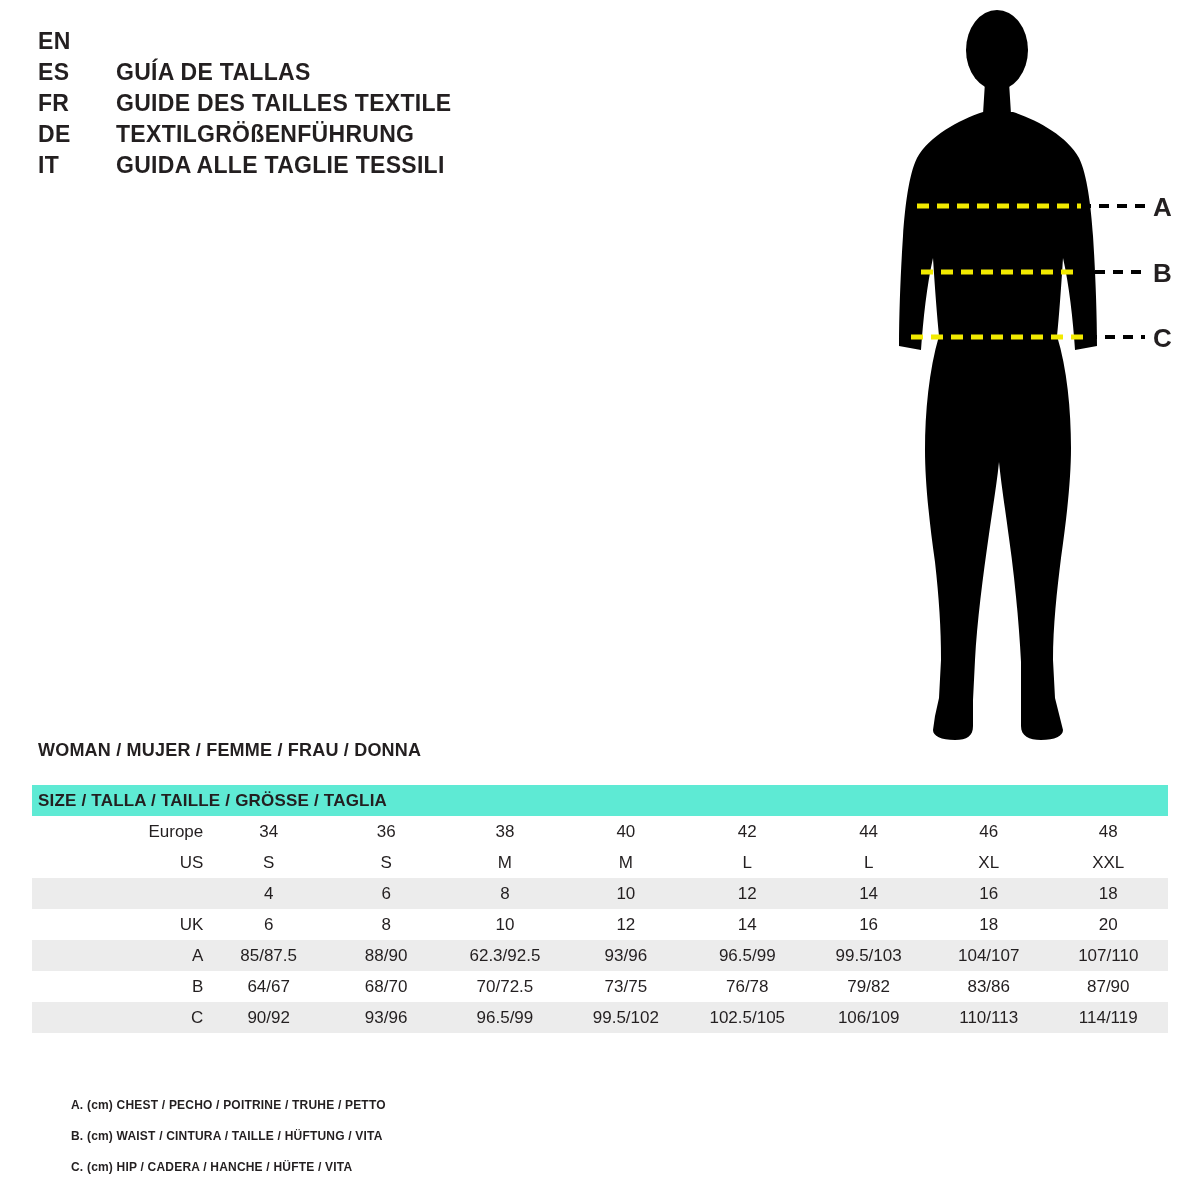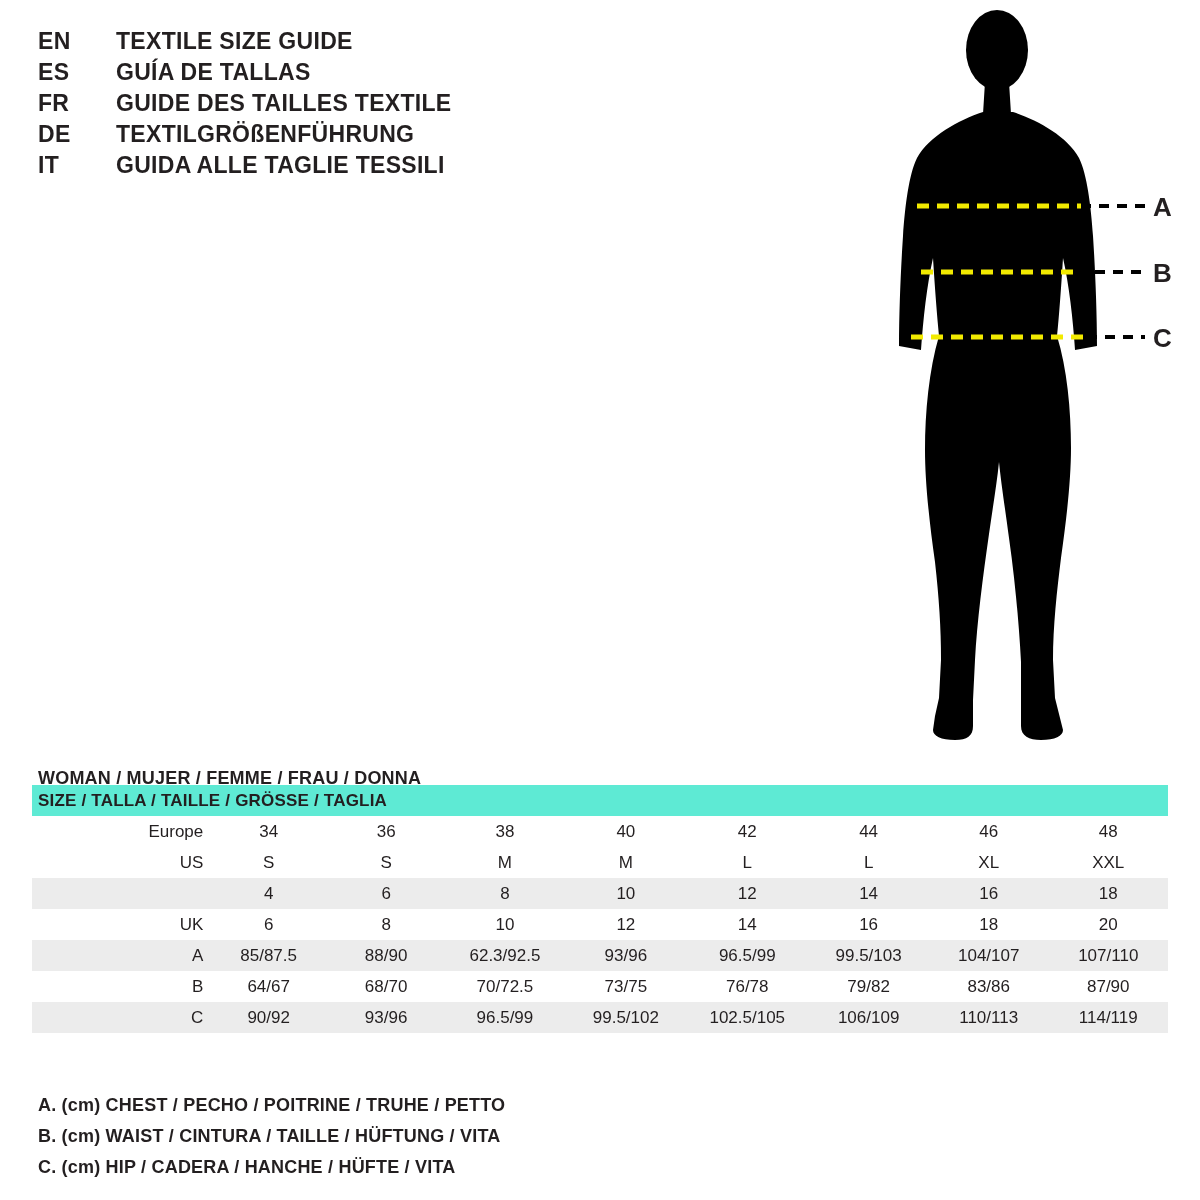--- a/index.html
+++ b/index.html
@@ -53,21 +53,21 @@
     top: 10px;
     width: 330px;
     height: 740px;
   }
   .figure-wrap svg { display: block; }
 
   
   .section-label {
     position: absolute;
     left: 38px;
-    top: 768px;
+    top: 740px;
     font-size: 18px;
     font-weight: 700;
     letter-spacing: 0.2px;
   }
 
   
   .table-wrap {
     position: absolute;
     left: 32px;
     top: 785px;
@@ -104,37 +104,37 @@
   }
 
   
   .legend {
     position: absolute;
     left: 38px;
     top: 1090px;
     width: 700px;
   }
   .legend-line {
-    font-size: 18px;
+    font-size: 12px;
     font-weight: 700;
     letter-spacing: 0.2px;
     height: 31px;
     line-height: 31px;
     white-space: nowrap;
+    margin-left: 33px;
   }
 </style>
 </head>
 <body>
 
 <div class="page">
 
   <div class="title-block">
     <div class="title-row">
       <div class="title-code">EN</div>
-      <div class="title-text">TEXTILE SIZE GUIDE</div>
     </div>
     <div class="title-row">
       <div class="title-code">ES</div>
       <div class="title-text">GUÍA DE TALLAS</div>
     </div>
     <div class="title-row">
       <div class="title-code">FR</div>
       <div class="title-text">GUIDE DES TAILLES TEXTILE</div>
     </div>
     <div class="title-row">

